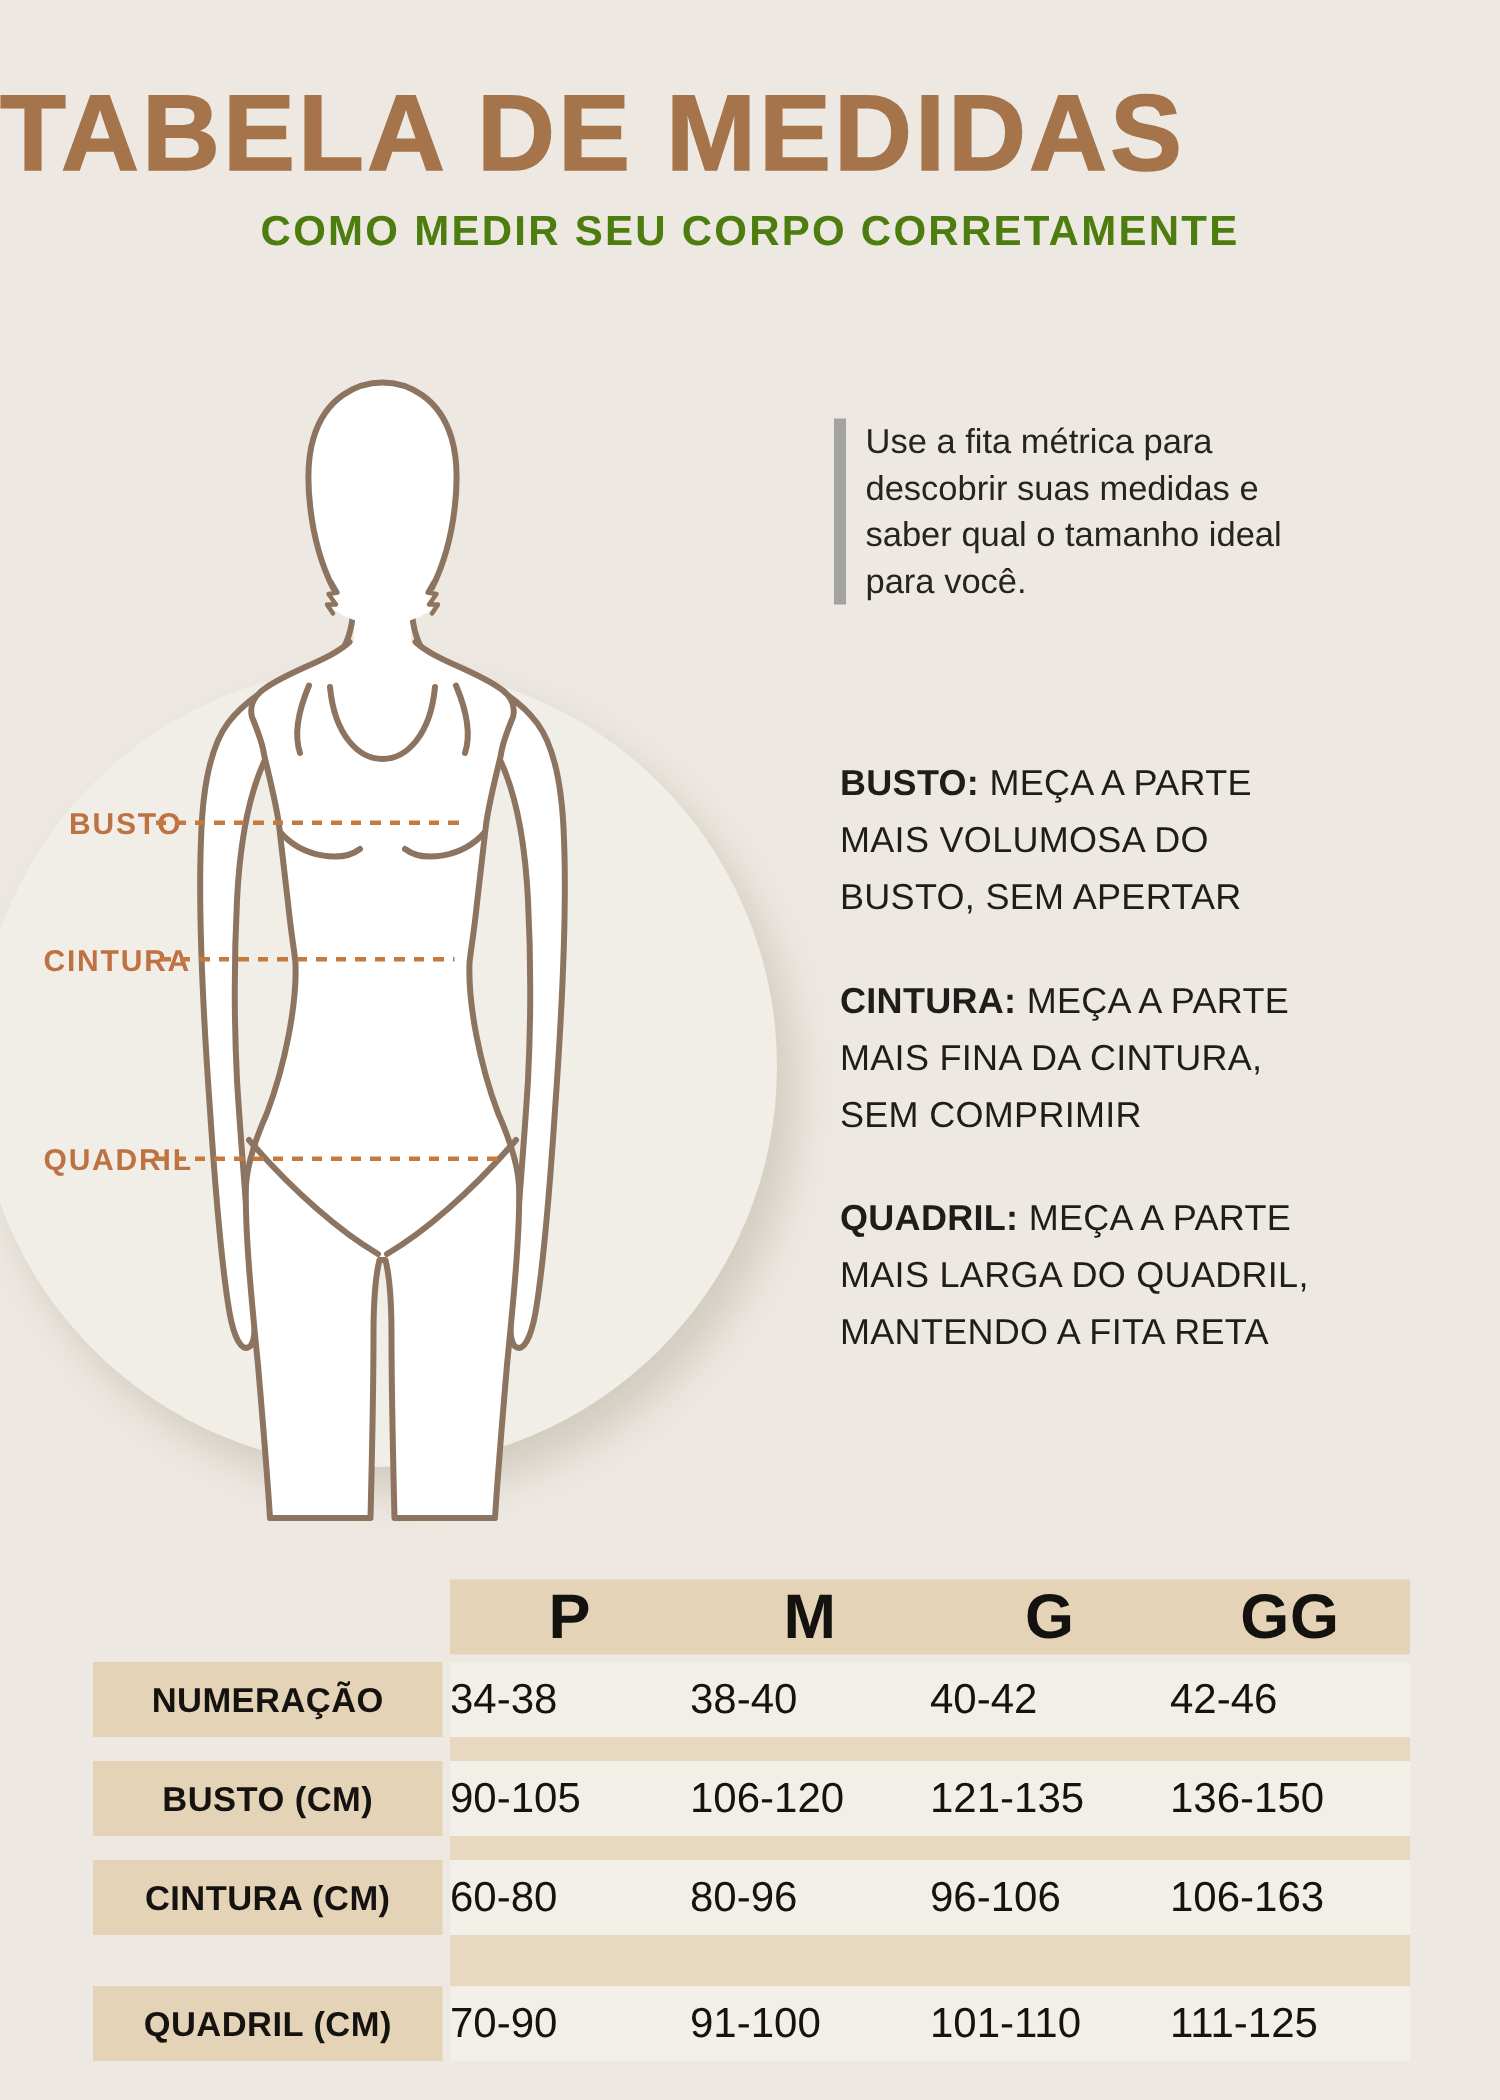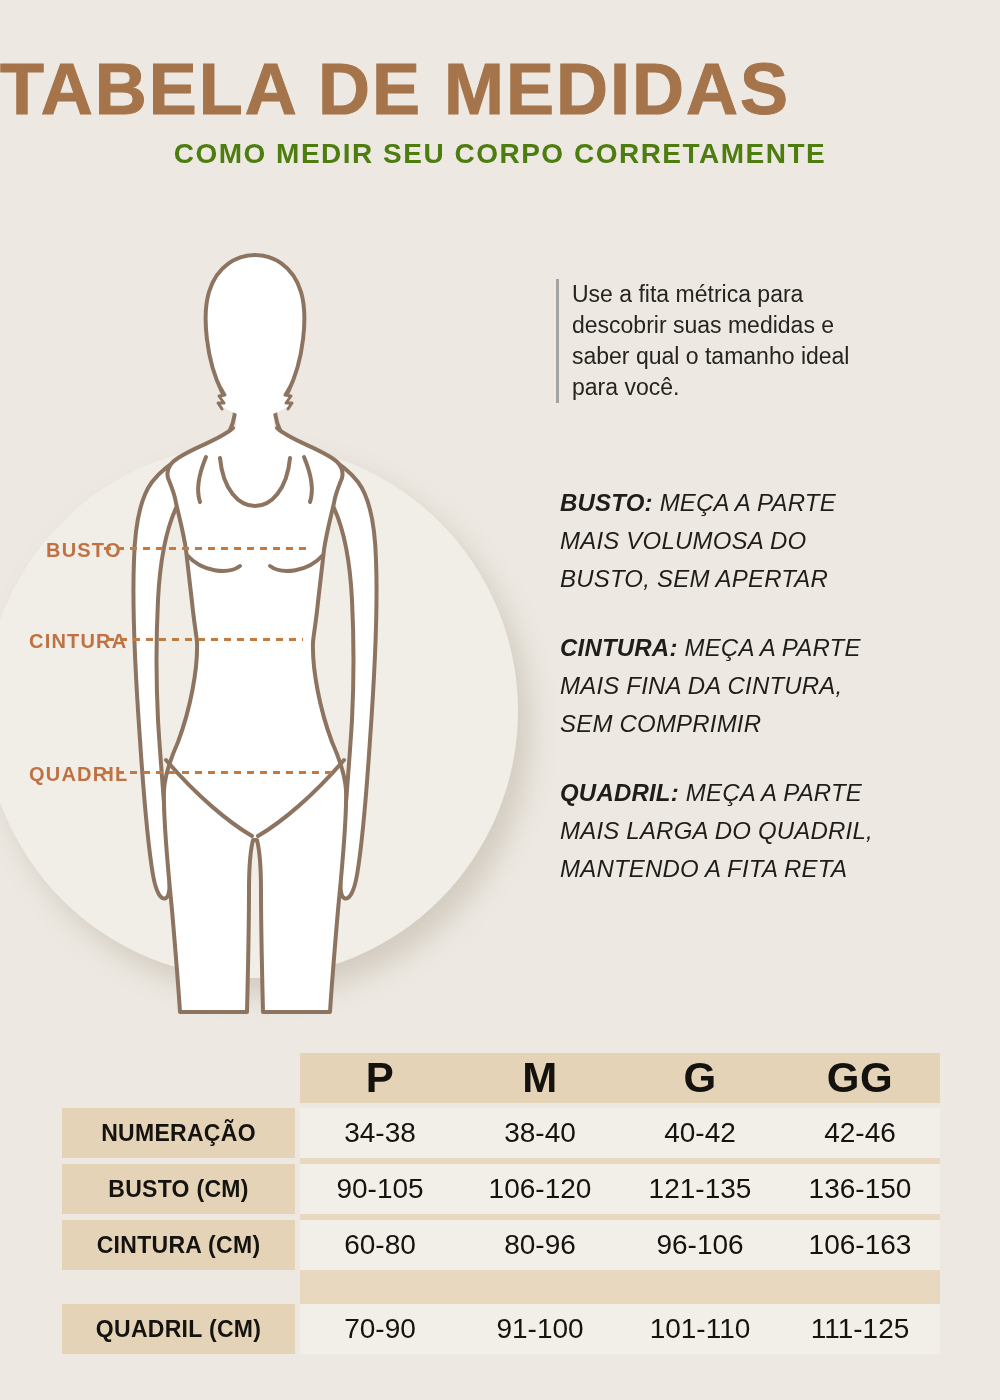--- a/index.html
+++ b/index.html
@@ -37,50 +37,50 @@
   .dash{
     position:absolute; height:3px;
     background:repeating-linear-gradient(90deg,#C4793F 0 7px,transparent 7px 13px);
   }
   .dash-busto{ left:104px; top:547px; width:208px; }
   .dash-cintura{ left:107px; top:638px; width:196px; }
   .dash-quadril{ left:104px; top:771px; width:232px; }
   
   .intro{
     position:absolute; left:556px; top:279px; width:290px;
-    border-left:3px solid #a3a3a3; padding-left:13px;
+    border-left:8px solid #a3a3a3; padding-left:13px;
     font-size:23px; line-height:31px; color:#262420;
   }
-  .instructions{ position:absolute; left:560px; top:484px; width:334px;font-style:italic; }
+  .instructions{ position:absolute; left:560px; top:504px; width:334px; }
   .instr{
     margin:0 0 31px 0; font-size:24px; line-height:38px;
     letter-spacing:0.2px; color:#1F1D1A;
   }
   .instr b{ font-weight:bold; }
   
   .size-table{ position:absolute; left:62px; top:1053px; width:878px; }
   .st-header{
     margin-left:238px; width:640px; height:50px; background:#E4D3B7;
     display:flex; align-items:center;
   }
   .st-header .st-col{
     width:160px; text-align:center; font-size:42px; font-weight:bold;
     color:#14120F; letter-spacing:0.5px;
   }
   .st-rows{ position:relative; margin-top:5px; }
   .st-underlay{ position:absolute; left:238px; top:0; width:640px; height:100%; background:#E7D8BF; }
-  .st-row{ position:relative; display:flex; height:50px; margin-bottom:6px; }
+  .st-row{ position:relative; display:flex; height:50px; margin-bottom:16px; }
   .st-row:last-child{ margin-bottom:0;margin-top:34px; }
   .st-label{
     width:233px; background:#E4D3B7; display:flex; align-items:center; justify-content:center;
     font-size:23px; font-weight:600; letter-spacing:0.3px; color:#15130F;
   }
   .st-gap{ width:5px; }
   .st-values{ width:640px; background:#F2EFE8; display:flex; align-items:center; }
-  .st-cell{ width:160px; text-align:center; font-size:28px; color:#15130F; }
+  .st-cell{ width:160px; font-size:28px; color:#15130F; }
   
   .brand{ position:absolute; left:802px; top:1346px; display:flex; align-items:center; }
   .brand-icon{ width:46px; height:40px; margin-right:8px; }
   .brand-name{ font-size:29px; font-weight:bold; color:#181611; line-height:30px; }
   .brand-tagline{ font-size:11px; color:#7B766E; letter-spacing:0.4px; margin-top:1px; }
 </style>
 </head>
 <body>
 
 <div class="page">

